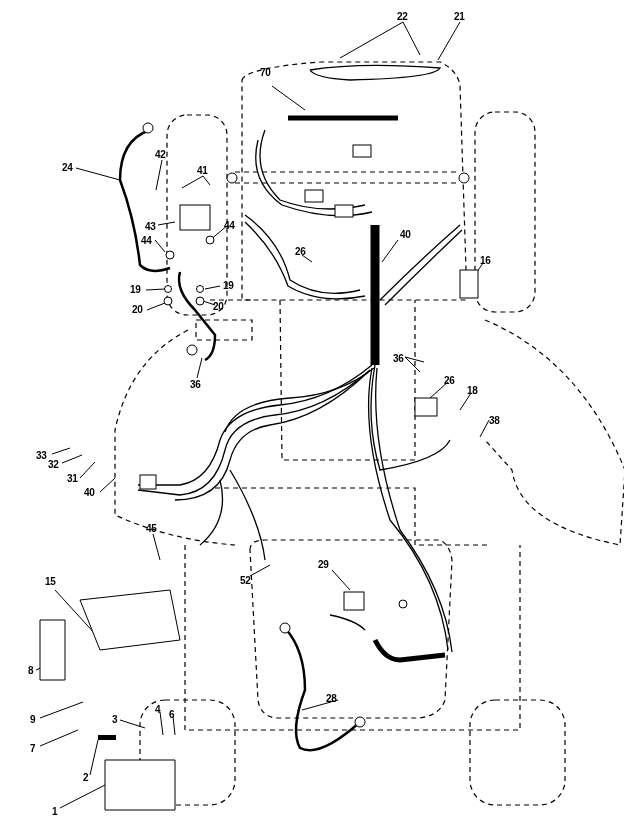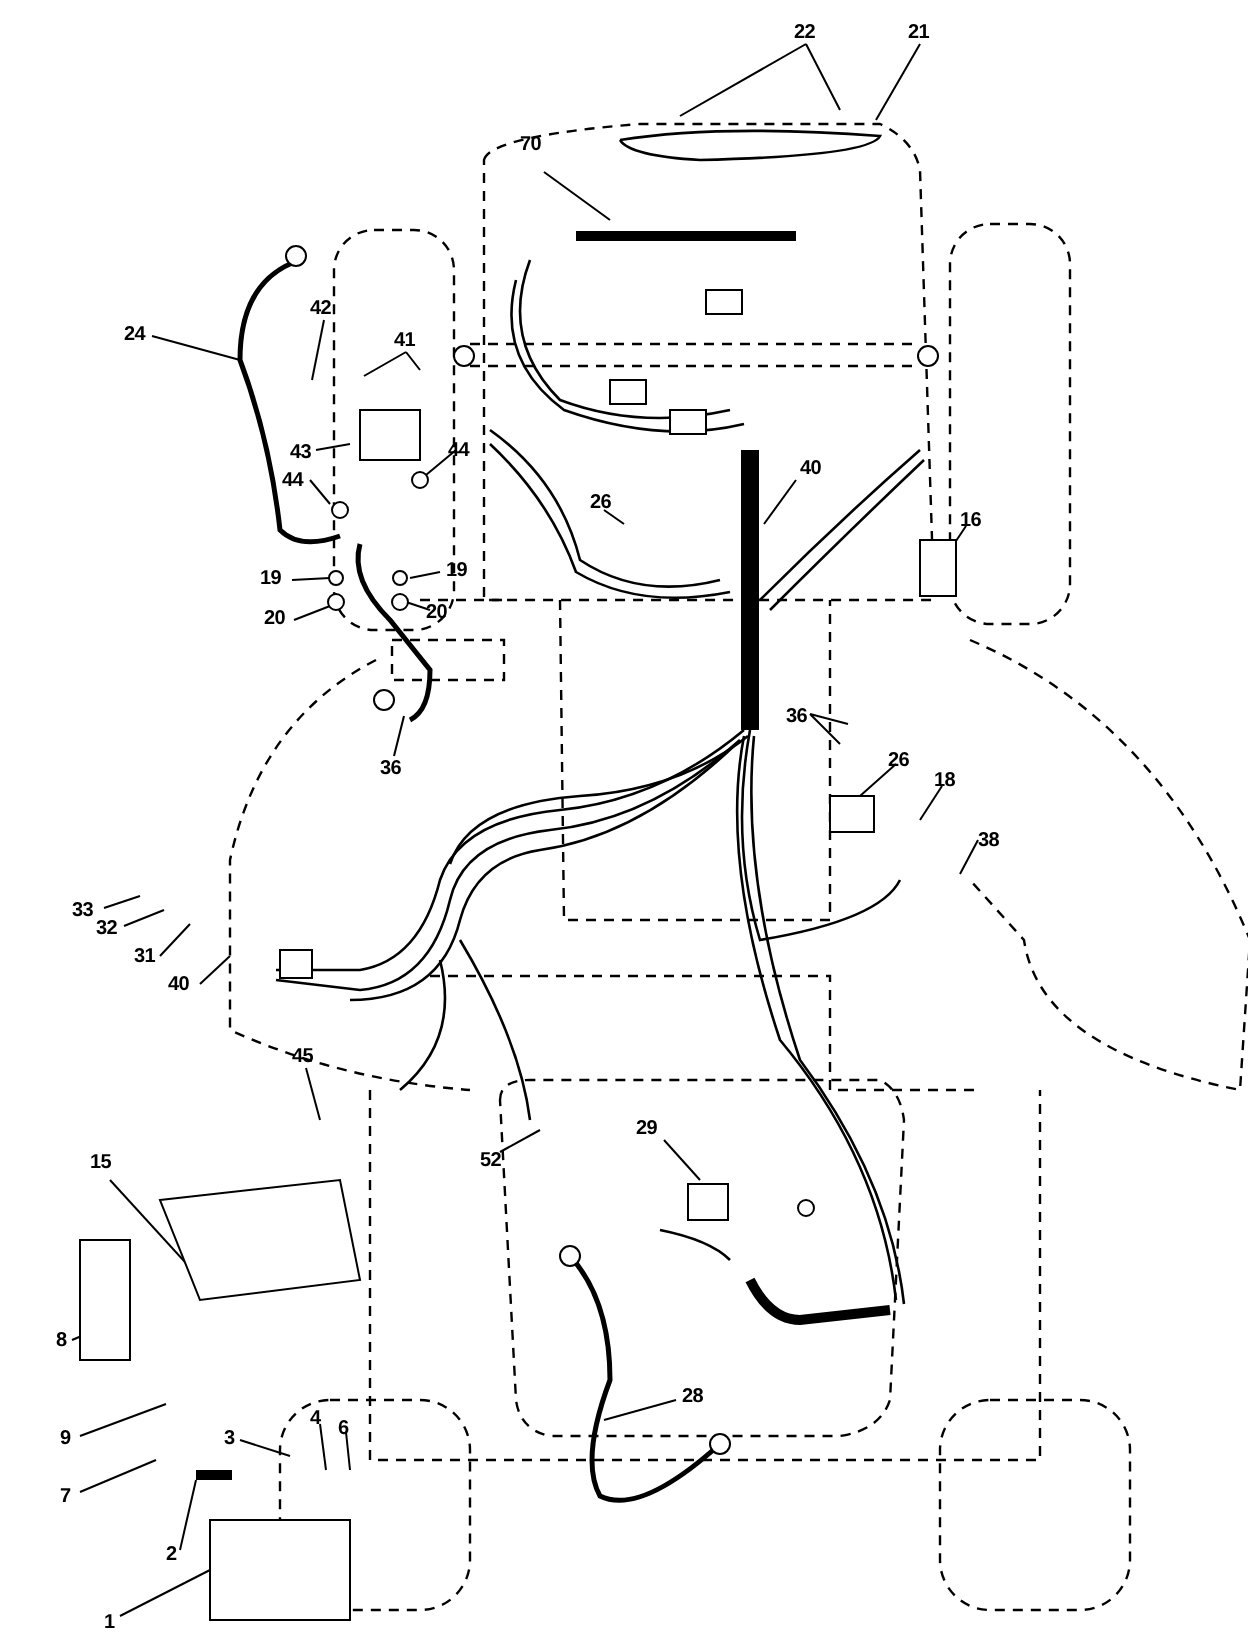--- a/index.html
+++ b/index.html
@@ -178,15 +178,15 @@
       <div class="lbl" style="left: 298px; top: 560px;">29</div>
       <div class="lbl" style="left: 25px; top: 577px;">15</div>
       <div class="lbl" style="left: 8px; top: 666px;">8</div>
       <div class="lbl" style="left: 10px; top: 715px;">9</div>
       <div class="lbl" style="left: 10px; top: 744px;">7</div>
       <div class="lbl" style="left: 92px; top: 715px;">3</div>
       <div class="lbl" style="left: 135px; top: 705px;">4</div>
       <div class="lbl" style="left: 149px; top: 710px;">6</div>
       <div class="lbl" style="left: 63px; top: 773px;">2</div>
       <div class="lbl" style="left: 32px; top: 807px;">1</div>
-      <div class="lbl" style="left: 321px; top: 694px;">28</div>
+      <div class="lbl" style="left: 306px; top: 694px;">28</div>
     </div>
 </div>
 
 </body></html>

